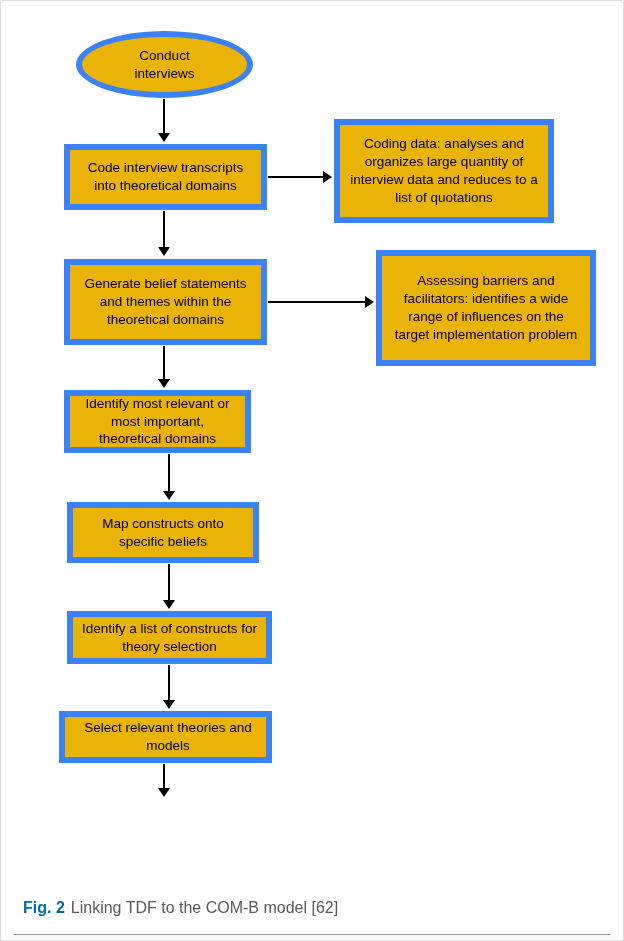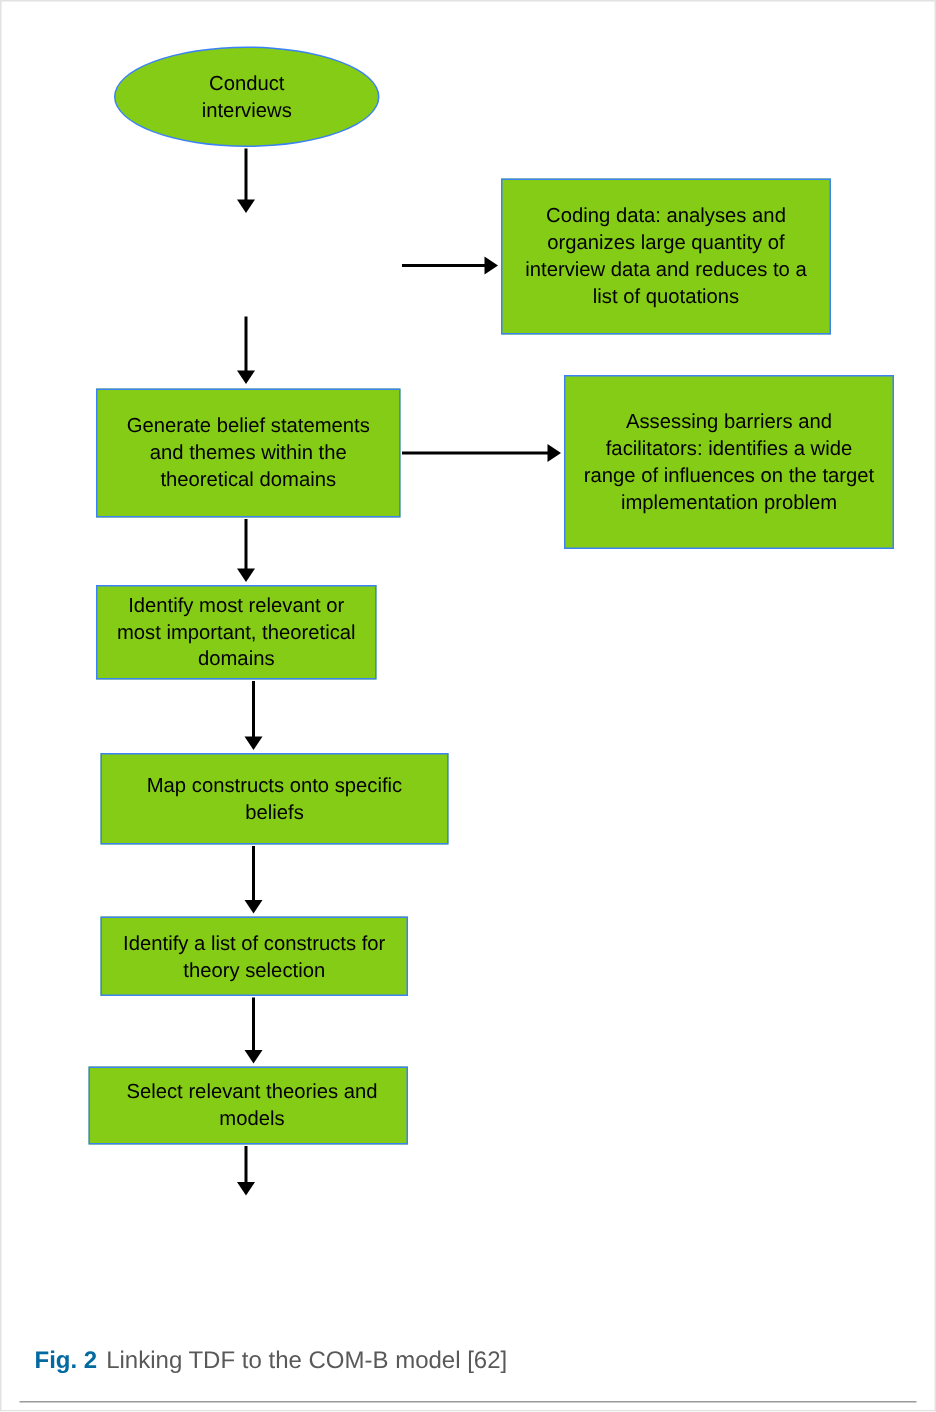--- a/index.html
+++ b/index.html
@@ -12,22 +12,22 @@
     position: relative;
     width: 624px;
     height: 941px;
     background: #ffffff;
     border: 1px solid #e2e2e2;
     box-sizing: border-box;
     overflow: hidden;
   }
   .node {
     position: absolute;
-    border: 1px solid #3b82f6;
-    background: #84cc16;
+    border: 6px solid #3b82f6;
+    background: #eab308;
     display: flex;
     align-items: center;
     justify-content: center;
     text-align: center;
     font-size: 13.5px;
     line-height: 1.33;
     color: #000;
     padding: 5px 9px;
     box-sizing: border-box;
   }
@@ -114,20 +114,23 @@
 <body>
 
 <div class="figure-canvas">
 
   <div class="node ellipse" style="left:75px; top:30px; width:177px; height:67px;">
     <span class="ellipse-text">Conduct interviews</span>
   </div>
 
   <div class="arrow-v" style="left:157px; top:98px; height:43px;"></div>
 
+  <div class="node" style="left:63px; top:143px; width:203px; height:66px;">
+    <span>Code interview transcripts into theoretical domains</span>
+  </div>
 
   <div class="arrow-h" style="left:267px; top:170px; width:64px;"></div>
 
   <div class="node" style="left:333px; top:118px; width:220px; height:104px;">
     <span>Coding data: analyses and organizes large quantity of interview data and reduces to a list of quotations</span>
   </div>
 
   <div class="arrow-v" style="left:157px; top:210px; height:45px;"></div>
 
   <div class="node" style="left:63px; top:258px; width:203px; height:86px;">
@@ -141,21 +144,21 @@
   </div>
 
   <div class="arrow-v" style="left:157px; top:345px; height:42px;"></div>
 
   <div class="node" style="left:63px; top:389px; width:187px; height:63px;">
     <span>Identify most relevant or most important, theoretical domains</span>
   </div>
 
   <div class="arrow-v" style="left:162px; top:453px; height:46px;"></div>
 
-  <div class="node" style="left:66px; top:501px; width:232px; height:61px;">
+  <div class="node" style="left:66px; top:501px; width:192px; height:61px;">
     <span>Map constructs onto specific beliefs</span>
   </div>
 
   <div class="arrow-v" style="left:162px; top:563px; height:45px;"></div>
 
   <div class="node" style="left:66px; top:610px; width:205px; height:53px;">
     <span>Identify a list of constructs for theory selection</span>
   </div>
 
   <div class="arrow-v" style="left:162px; top:664px; height:44px;"></div>

